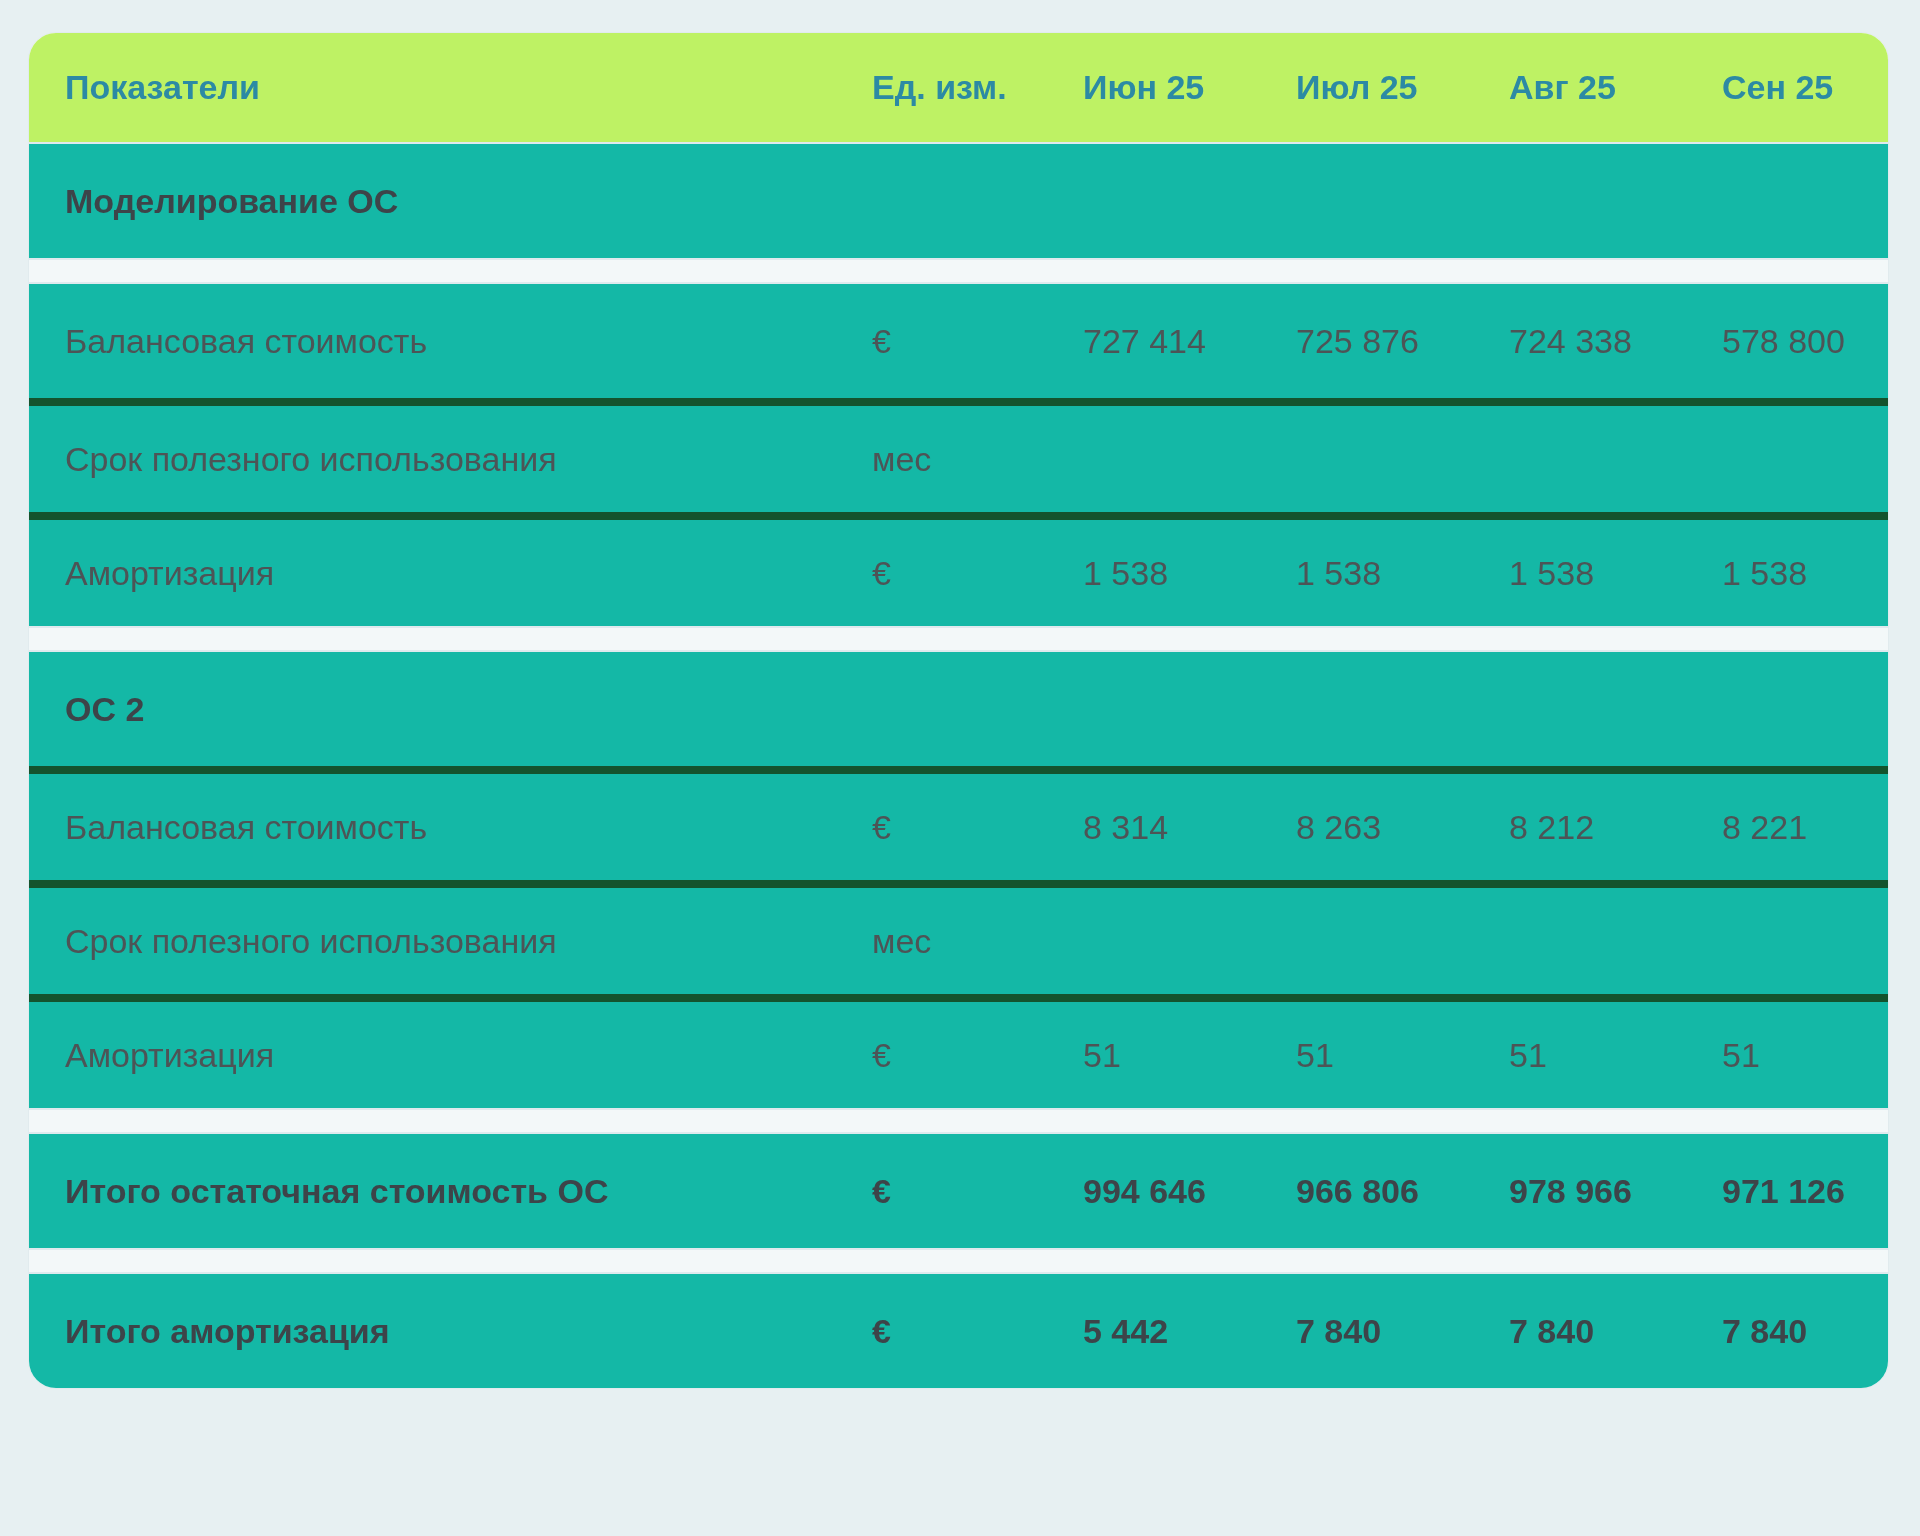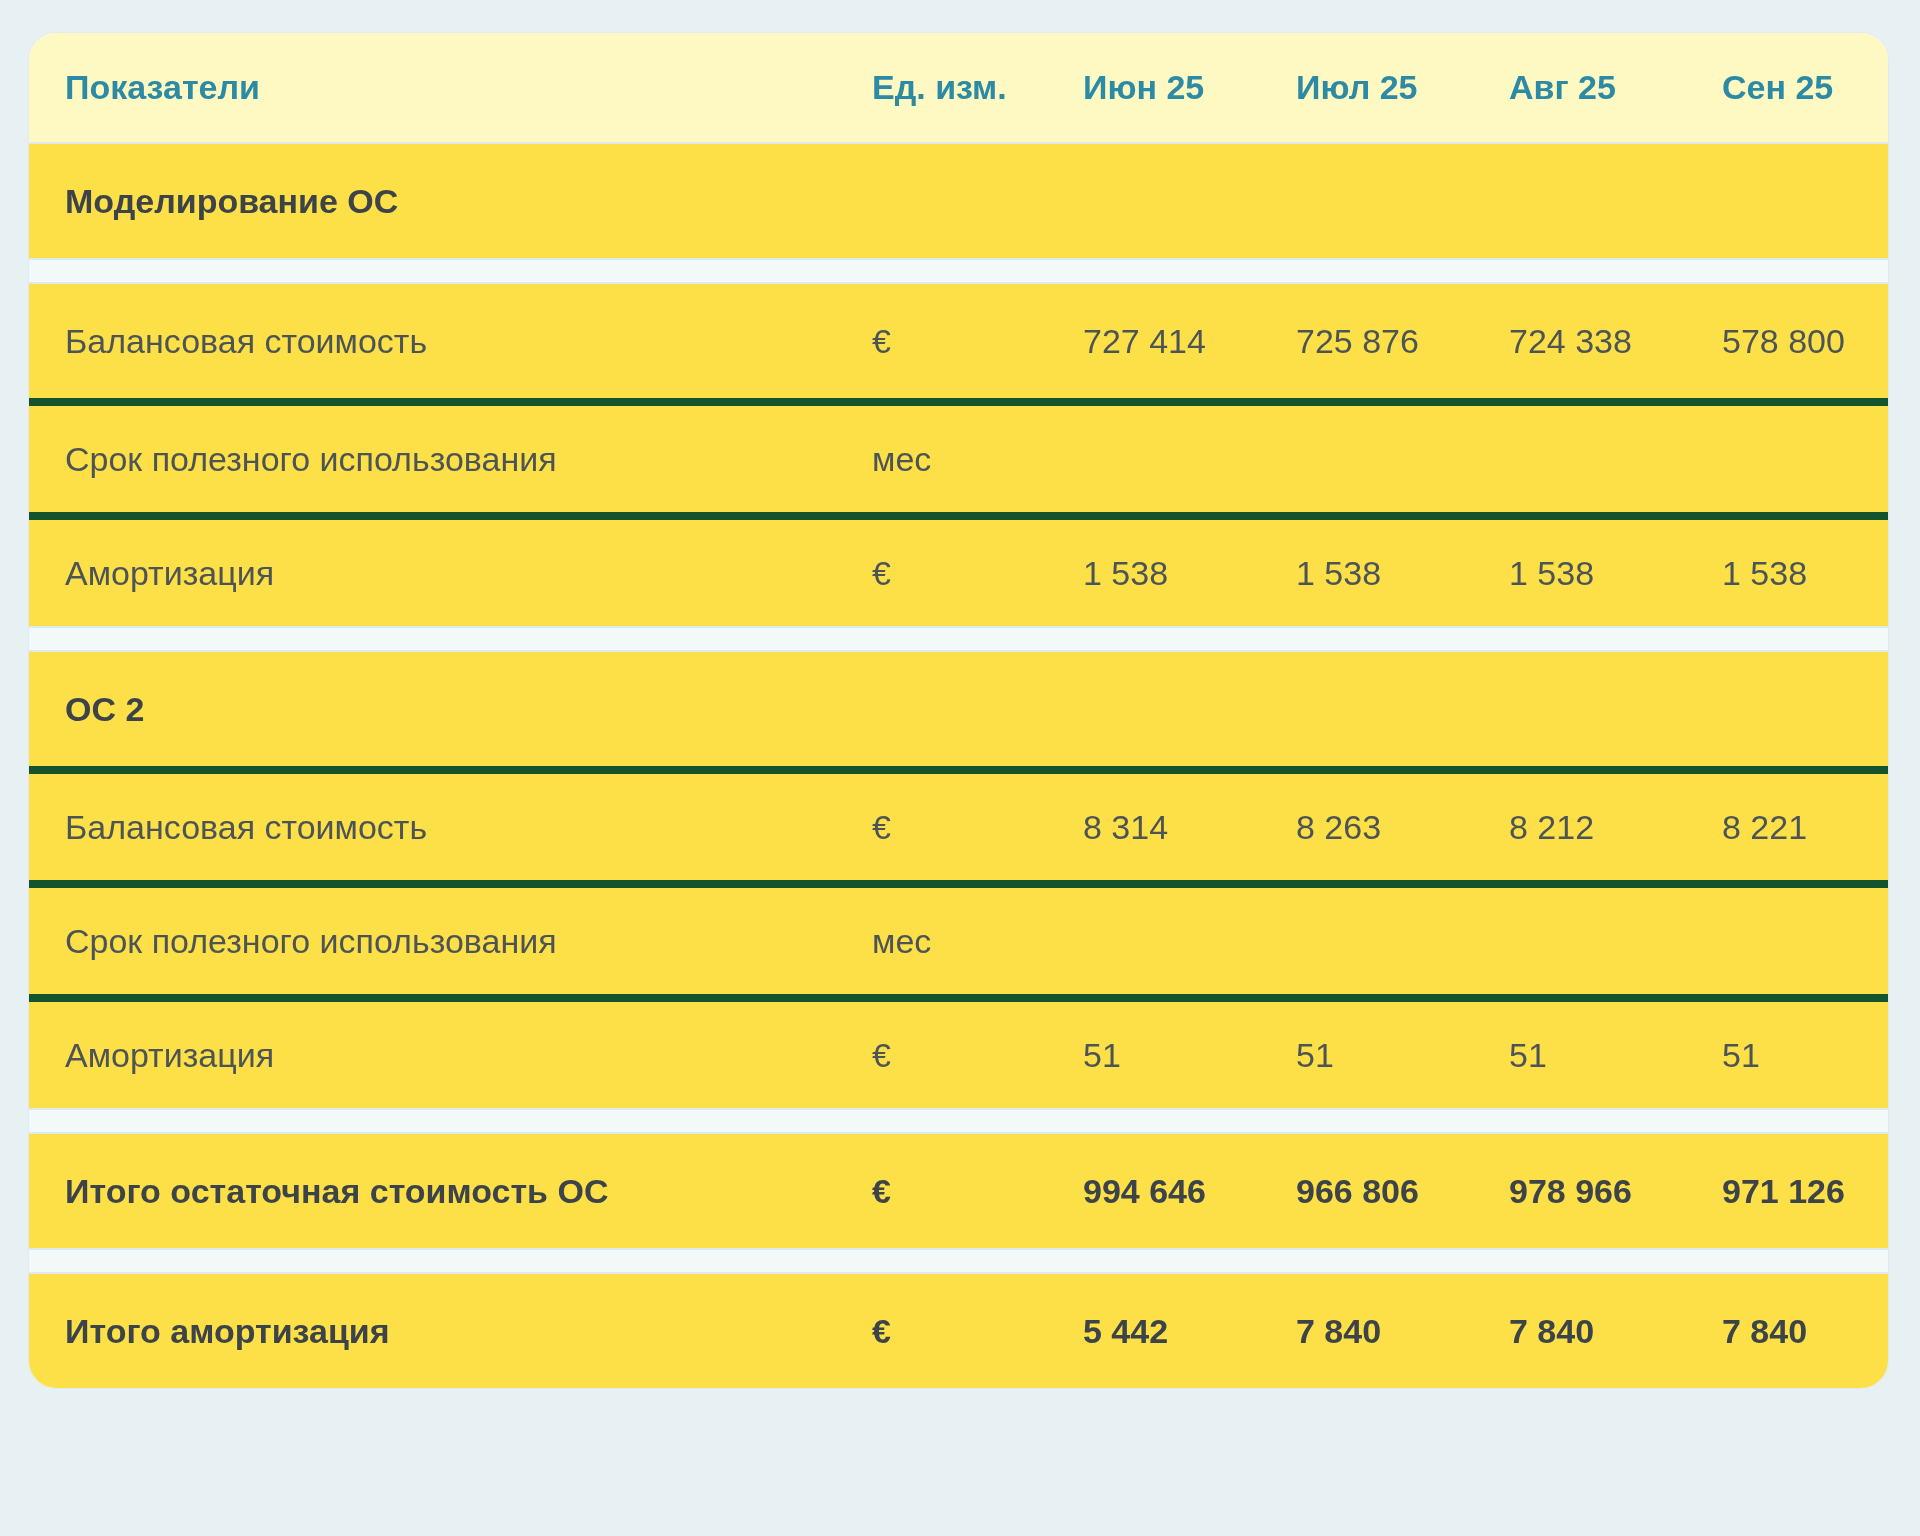--- a/index.html
+++ b/index.html
@@ -20,29 +20,29 @@
     border-radius: 28px;
     overflow: hidden;
   }
   .grid-row {
     display: grid;
     grid-template-columns: 843px 211px 213px 213px 213px 1fr;
     align-items: center;
   }
   .thead {
     height: 111px;
-    background: #fef9c3;
+    background: #bef264;
     border-bottom: 2px solid #dfeaee;
     color: #2c8aa4;
     font-weight: 700;
     font-size: 34px;
   }
   .row {
     height: 114px;
-    background: #fde047;
+    background: #14b8a6;
     font-size: 34px;
     font-weight: 400;
     color: #4d5456;
   }
   .row + .row { border-top: 8px solid #14532d; }
   .row.section, .row.total {
     font-weight: 700;
     color: #3d4449;
   }
   .spacer {

